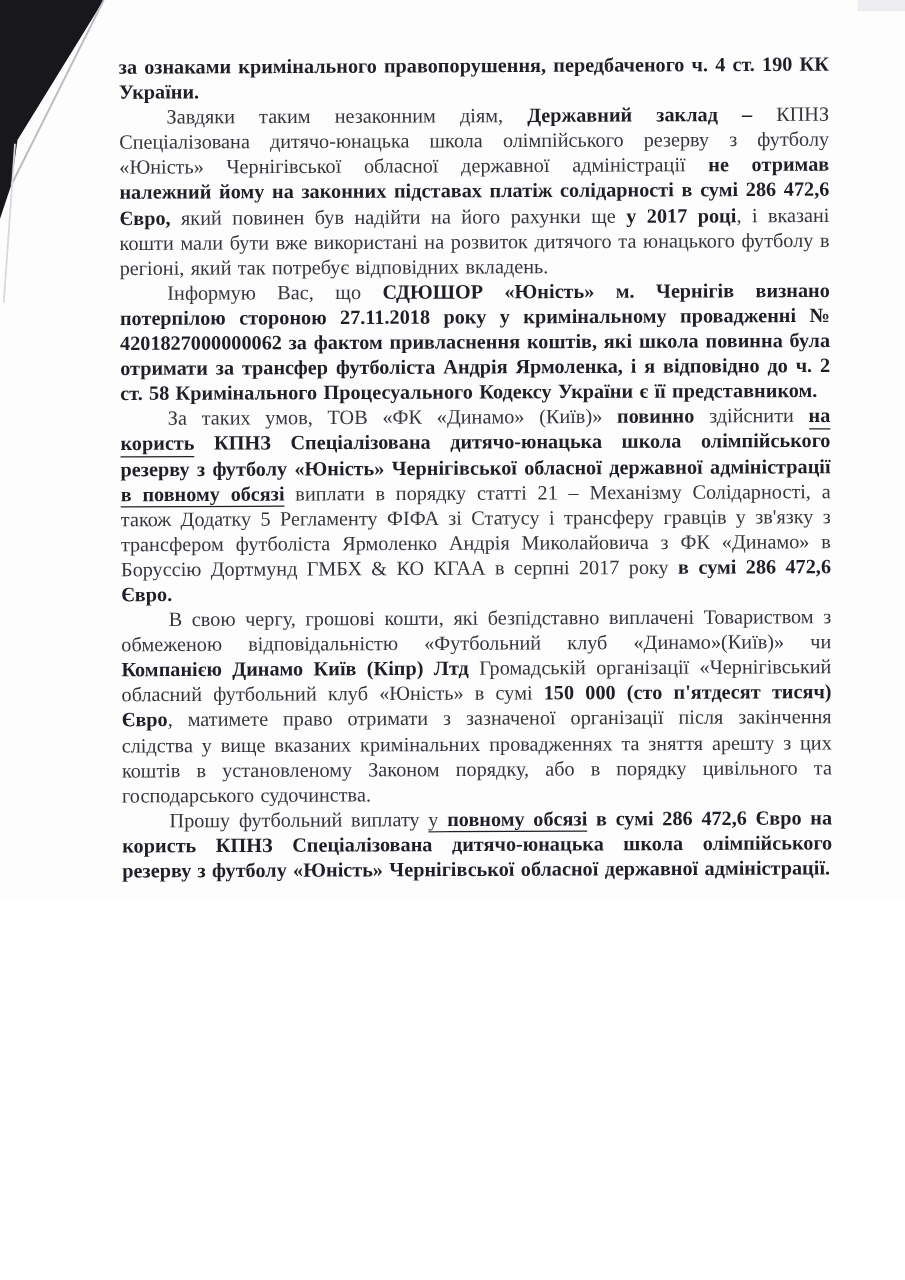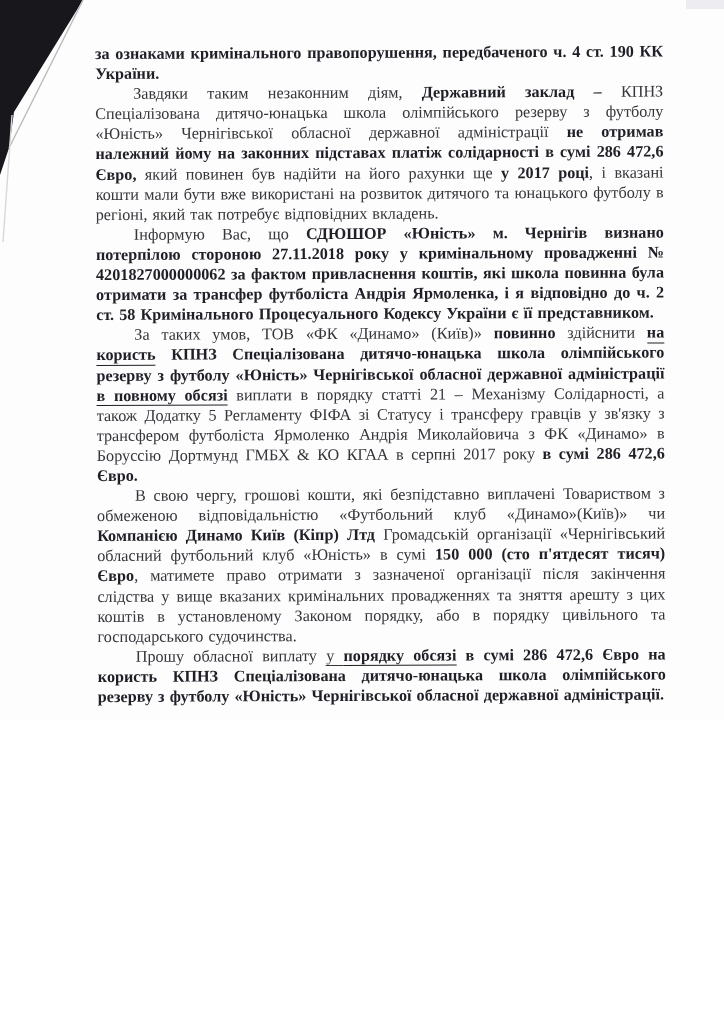--- a/index.html
+++ b/index.html
@@ -58,21 +58,21 @@
     <path d="M12,115 C9,158 6,200 3,242" stroke="#d8d8dc" stroke-width="1.4" fill="none"></path>
   </svg>
   <div class="speck"></div>
 
   <div class="content">
       <p class="para"><span class="b">за ознаками кримінального правопорушення, передбаченого ч. 4 ст. 190 КК України.</span></p>
       <p class="para indent"><span>Завдяки таким незаконним діям, </span><span class="b">Державний заклад – </span><span>КПНЗ Спеціалізована дитячо-юнацька школа олімпійського резерву з футболу «Юність» Чернігівської обласної державної адміністрації </span><span class="b">не отримав належний йому на законних підставах платіж солідарності в сумі 286 472,6 Євро, </span><span>який повинен був надійти на його рахунки ще </span><span class="b">у 2017 році</span><span>, і вказані кошти мали бути вже використані на розвиток дитячого та юнацького футболу в регіоні, який так потребує відповідних вкладень.</span></p>
       <p class="para indent"><span>Інформую Вас, що </span><span class="b">СДЮШОР «Юність» м. Чернігів визнано потерпілою стороною 27.11.2018 року у кримінальному провадженні № 4201827000000062 за фактом привласнення коштів, які школа повинна була отримати за трансфер футболіста Андрія Ярмоленка, і я відповідно до ч. 2 ст. 58 Кримінального Процесуального Кодексу України є її представником.</span></p>
       <p class="para indent"><span>За таких умов, ТОВ «ФК «Динамо» (Київ)» </span><span class="b">повинно </span><span>здійснити </span><span class="b u">на користь</span><span class="b"> КПНЗ Спеціалізована дитячо-юнацька школа олімпійського резерву з футболу «Юність» Чернігівської обласної державної адміністрації </span><span class="b u">в повному обсязі</span><span> виплати в порядку статті 21 – Механізму Солідарності, а також Додатку 5 Регламенту ФІФА зі Статусу і трансферу гравців у зв'язку з трансфером футболіста Ярмоленко Андрія Миколайовича з ФК «Динамо» в Боруссію Дортмунд ГМБХ &amp; КО КГАА в серпні 2017 року </span><span class="b">в сумі 286 472,6 Євро.</span></p>
       <p class="para indent"><span>В свою чергу, грошові кошти, які безпідставно виплачені Товариством з обмеженою відповідальністю «Футбольний клуб «Динамо»(Київ)» чи </span><span class="b">Компанією Динамо Київ (Кіпр) Лтд </span><span>Громадській організації «Чернігівський обласний футбольний клуб «Юність» в сумі </span><span class="b">150 000 (сто п'ятдесят тисяч) Євро</span><span>, матимете право отримати з зазначеної організації після закінчення слідства у вище вказаних кримінальних провадженнях та зняття арешту з цих коштів в установленому Законом порядку, або в порядку цивільного та господарського судочинства.</span></p>
-      <p class="para indent"><span>Прошу обласної виплату </span><span class="u">у </span><span class="b u">порядку обсязі</span><span class="b"> в сумі 286 472,6 Євро на користь КПНЗ Спеціалізована дитячо-юнацька школа олімпійського резерву з футболу «Юність» Чернігівської обласної державної адміністрації.</span></p>
+      <p class="para indent"><span>Прошу футбольний виплату </span><span class="u">у </span><span class="b u">повному обсязі</span><span class="b"> в сумі 286 472,6 Євро на користь КПНЗ Спеціалізована дитячо-юнацька школа олімпійського резерву з футболу «Юність» Чернігівської обласної державної адміністрації.</span></p>
     </div>
 
   <div class="sig-row">
     <span>Директор СДЮШОР «Юність»</span>
     <span>Г.В.Громадській</span>
   </div>
 
   <svg class="sig-svg" width="148" height="128" viewBox="0 0 148 128" aria-hidden="true">
     <g fill="none" stroke="var(--ink)" stroke-width="2.1" stroke-linecap="round">
       <path d="M36,66 C26,52 36,36 50,38 C64,40 68,56 54,63 C40,70 28,82 40,87 C53,92 63,74 61,57 C59,43 63,27 73,18 C79,13 82,20 77,33 C70,53 63,78 53,102 C49,112 43,120 38,119"></path>

